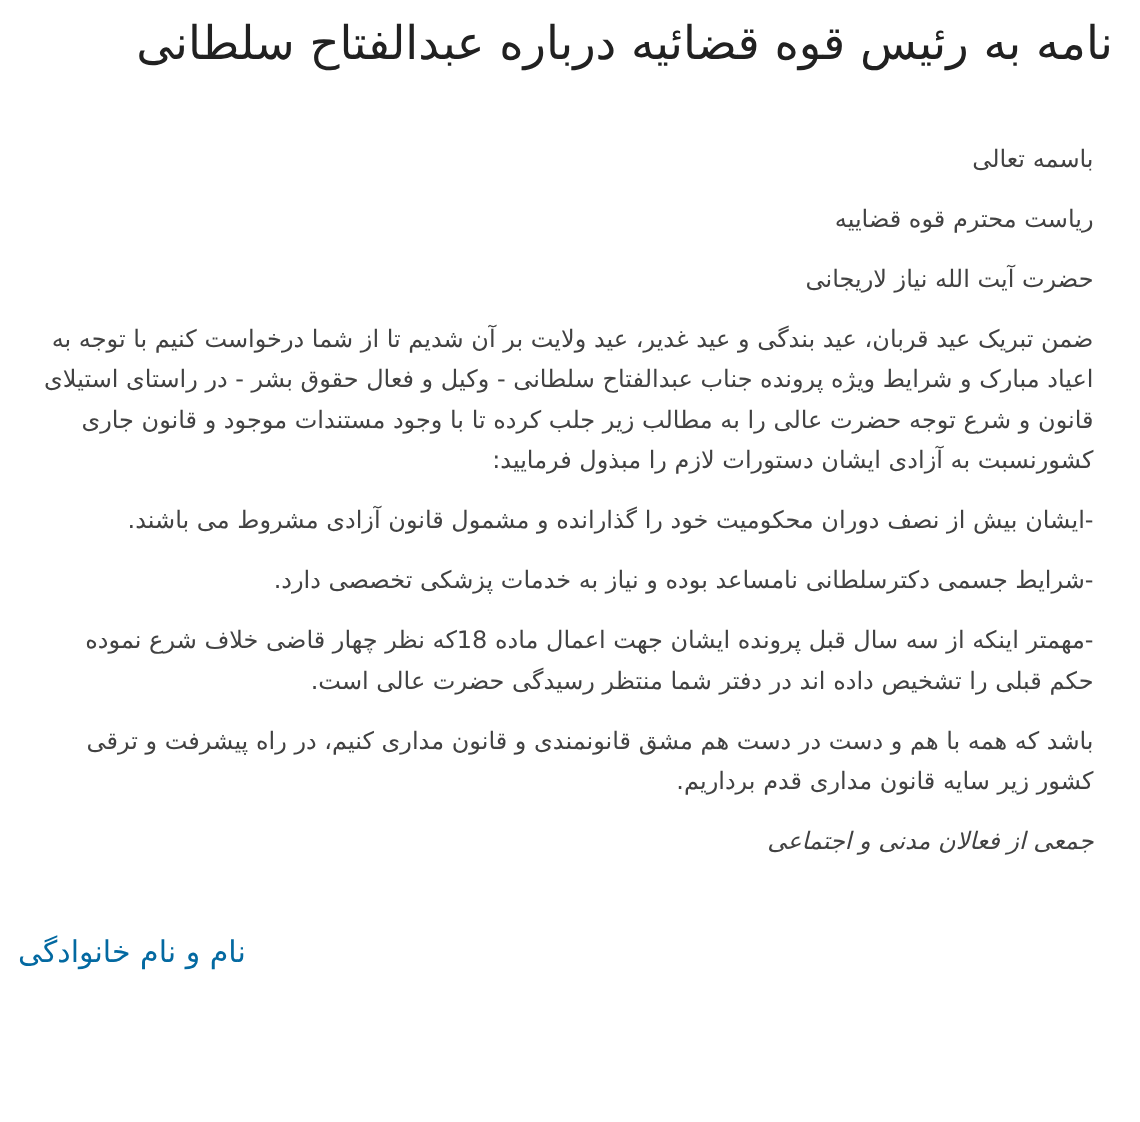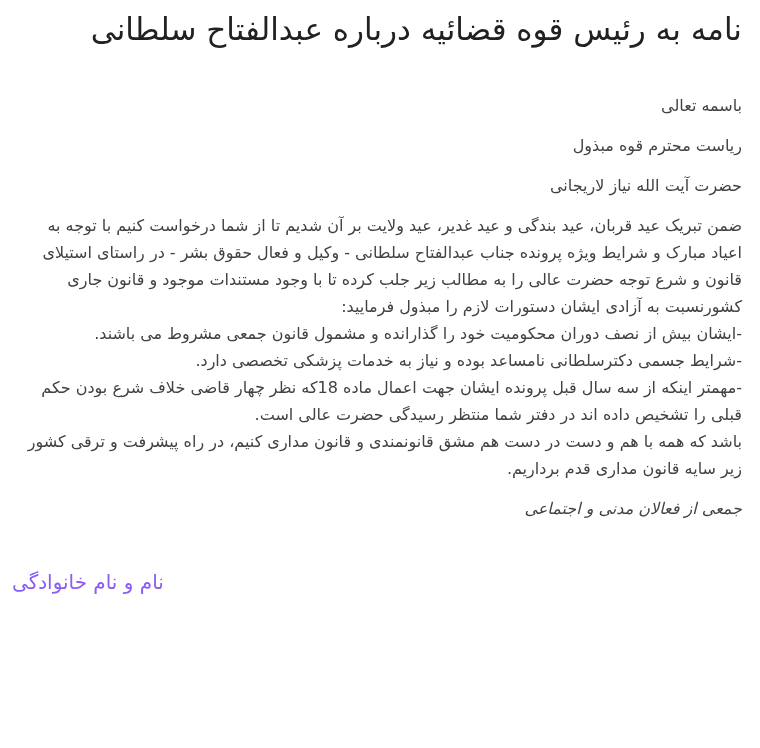--- a/index.html
+++ b/index.html
@@ -29,38 +29,38 @@
   }
   .description {
     direction: rtl;
     unicode-bidi: embed;
     text-align: right;
     font-size: 16px;
     line-height: 27px;
     color: #424242;
   }
   .description .para {
-    margin: 0;
+    margin: 13px;
   }
   .description .para.spaced {
     margin-bottom: 13px;
   }
   .description .para.spaced-top {
     margin-top: 13px;
     font-style: italic;
   }
   .question {
     margin-top: 48px;
   }
   .q-label {
     direction: rtl;
     unicode-bidi: embed;
     text-align: left;
     font-size: 20px;
-    color: #8b5cf6;
+    color: #0369a1;
   }
   .answer {
     margin-top: 24px;
   }
   .answer input {
     display: block;
     width: 350px;
     border: none;
     border-bottom: 1px solid #e0e0e0;
     outline: none;
@@ -77,26 +77,26 @@
 </style>
 </head>
 <body>
 
 <div class="page">
 
   <h1 class="title">نامه به رئیس قوه قضائیه درباره عبدالفتاح سلطانی</h1>
 
   <div class="description">
     <p class="para spaced">باسمه تعالی</p>
-    <p class="para spaced">ریاست محترم قوه مبذول</p>
+    <p class="para spaced">ریاست محترم قوه قضاییه</p>
     <p class="para spaced">حضرت آیت الله نیاز لاریجانی</p>
     <p class="para">ضمن تبریک عید قربان، عید بندگی و عید غدیر، عید ولایت بر آن شدیم تا از شما درخواست کنیم با توجه به اعیاد مبارک و شرایط ویژه پرونده جناب عبدالفتاح سلطانی - وکیل و فعال حقوق بشر - در راستای استیلای قانون و شرع توجه حضرت عالی را به مطالب زیر جلب کرده تا با وجود مستندات موجود و قانون جاری کشورنسبت به آزادی ایشان دستورات لازم را مبذول فرمایید:</p>
-    <p class="para">-ایشان بیش از نصف دوران محکومیت خود را گذارانده و مشمول قانون جمعی مشروط می باشند.</p>
+    <p class="para">-ایشان بیش از نصف دوران محکومیت خود را گذارانده و مشمول قانون آزادی مشروط می باشند.</p>
     <p class="para">-شرایط جسمی دکترسلطانی نامساعد بوده و نیاز به خدمات پزشکی تخصصی دارد.</p>
-    <p class="para">-مهمتر اینکه از سه سال قبل پرونده ایشان جهت اعمال ماده 18که نظر چهار قاضی خلاف شرع بودن حکم قبلی را تشخیص داده اند در دفتر شما منتظر رسیدگی حضرت عالی است.</p>
+    <p class="para">-مهمتر اینکه از سه سال قبل پرونده ایشان جهت اعمال ماده 18که نظر چهار قاضی خلاف شرع نموده حکم قبلی را تشخیص داده اند در دفتر شما منتظر رسیدگی حضرت عالی است.</p>
     <p class="para">باشد که همه با هم و دست در دست هم مشق قانونمندی و قانون مداری کنیم، در راه پیشرفت و ترقی کشور زیر سایه قانون مداری قدم برداریم.</p>
     <p class="para spaced-top">جمعی از فعالان مدنی و اجتماعی</p>
   </div>
 
   <div class="question">
     <div class="q-label">نام و نام خانوادگی</div>
   </div>
 
 </div>
 

